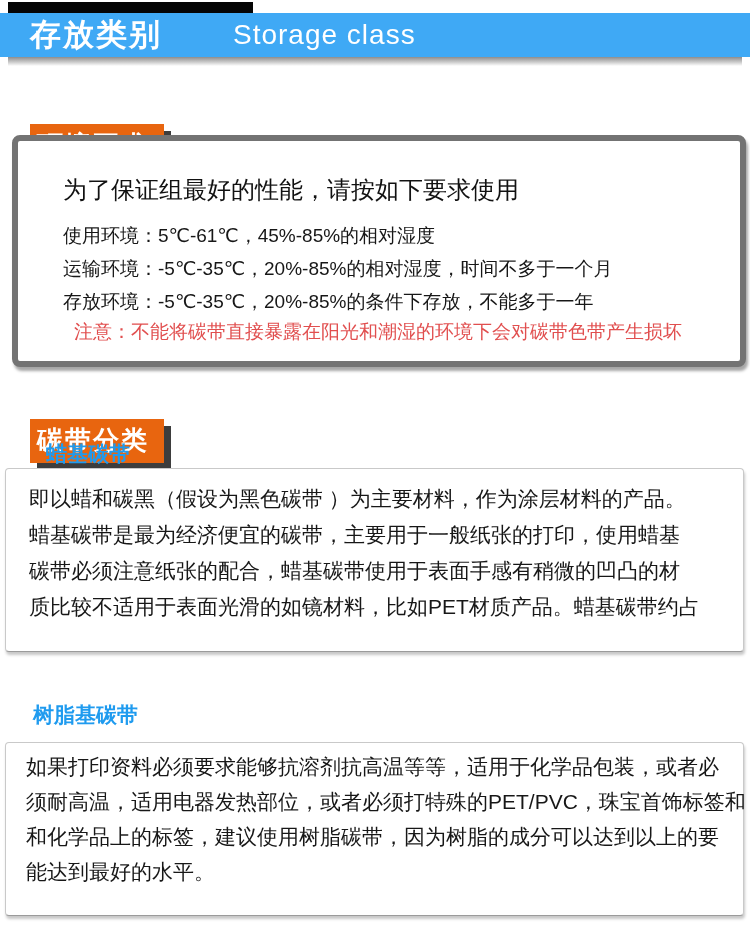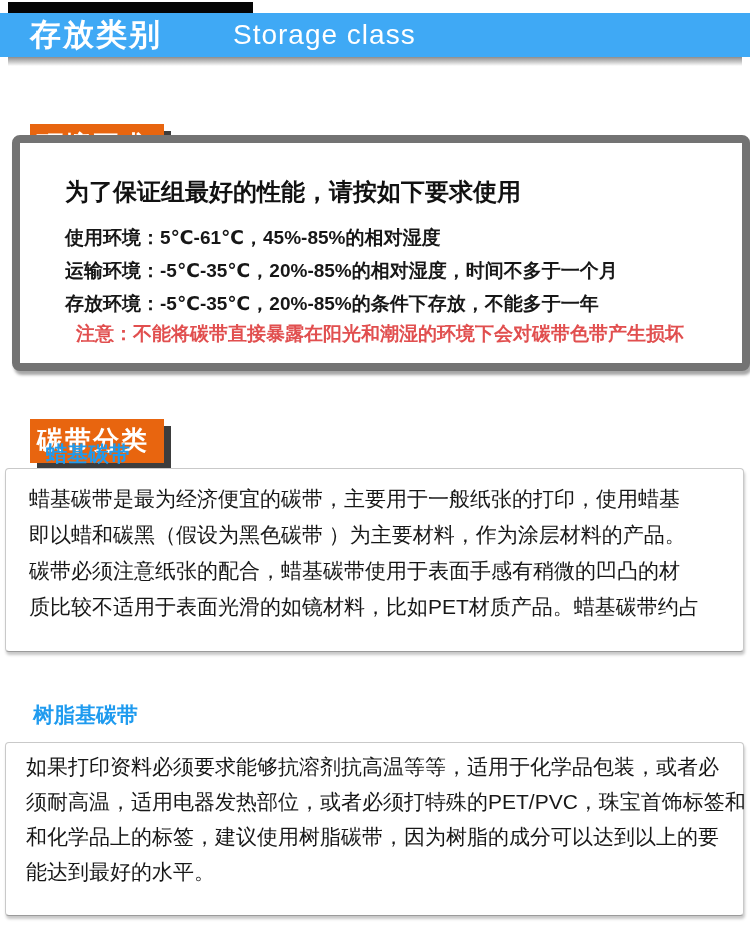--- a/index.html
+++ b/index.html
@@ -67,24 +67,23 @@
   }
   .badge-env   { left: 30px; top: 88px; }
   .badge-class { left: 30px; top: 383px; }
 
   
   .panel-env {
     position: absolute;
     left: 12px; top: 135px;
     width: 722px; height: 220px;
     background: #ffffff;
-    border: 8px solid #737373;
+    border: 6px solid #737373;
     border-radius: 8px;
     box-shadow: 2px 4px 3px rgba(0,0,0,0.35);
-    font-weight: bold;
   }
   .env-heading {
     position: absolute;
     left: 45px; top: 33px;
     font-size: 24px;
     color: #111111;
     white-space: nowrap;
   }
   .env-line {
     position: absolute;
@@ -156,22 +155,22 @@
     <div class="env-line env-line-0">使用环境：5℃-61℃，45%-85%的相对湿度</div>
     <div class="env-line env-line-1">运输环境：-5℃-35℃，20%-85%的相对湿度，时间不多于一个月</div>
     <div class="env-line env-line-2">存放环境：-5℃-35℃，20%-85%的条件下存放，不能多于一年</div>
     <div class="env-warning">注意：不能将碳带直接暴露在阳光和潮湿的环境下会对碳带色带产生损坏</div>
   </div>
 
   <div class="badge badge-class">碳带分类</div>
 
   <div class="label-blue label-wax">蜡基碳带</div>
   <div class="panel-text panel-wax">
+    <div class="body-line">即以蜡和碳黑（假设为黑色碳带 ）为主要材料，作为涂层材料的产品。</div>
     <div class="body-line">蜡基碳带是最为经济便宜的碳带，主要用于一般纸张的打印，使用蜡基</div>
-    <div class="body-line">即以蜡和碳黑（假设为黑色碳带 ）为主要材料，作为涂层材料的产品。</div>
     <div class="body-line">碳带必须注意纸张的配合，蜡基碳带使用于表面手感有稍微的凹凸的材</div>
     <div class="body-line">质比较不适用于表面光滑的如镜材料，比如PET材质产品。蜡基碳带约占</div>
   </div>
 
   <div class="label-blue label-resin">树脂基碳带</div>
   <div class="panel-text panel-resin">
     <div class="body-line">如果打印资料必须要求能够抗溶剂抗高温等等，适用于化学品包装，或者必</div>
     <div class="body-line">须耐高温，适用电器发热部位，或者必须打特殊的PET/PVC，珠宝首饰标签和</div>
     <div class="body-line">和化学品上的标签，建议使用树脂碳带，因为树脂的成分可以达到以上的要</div>
     <div class="body-line">能达到最好的水平。</div>

